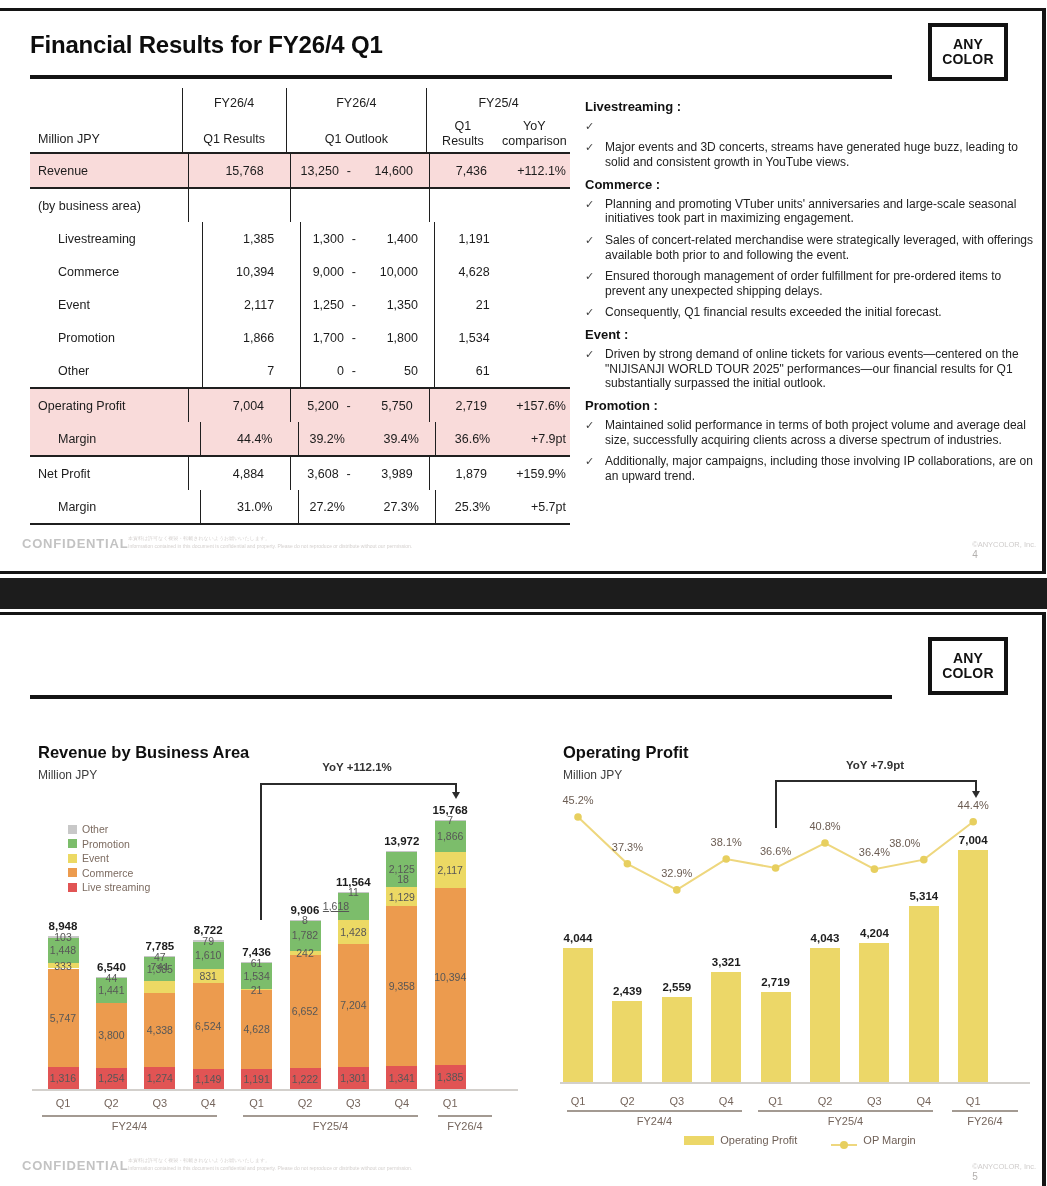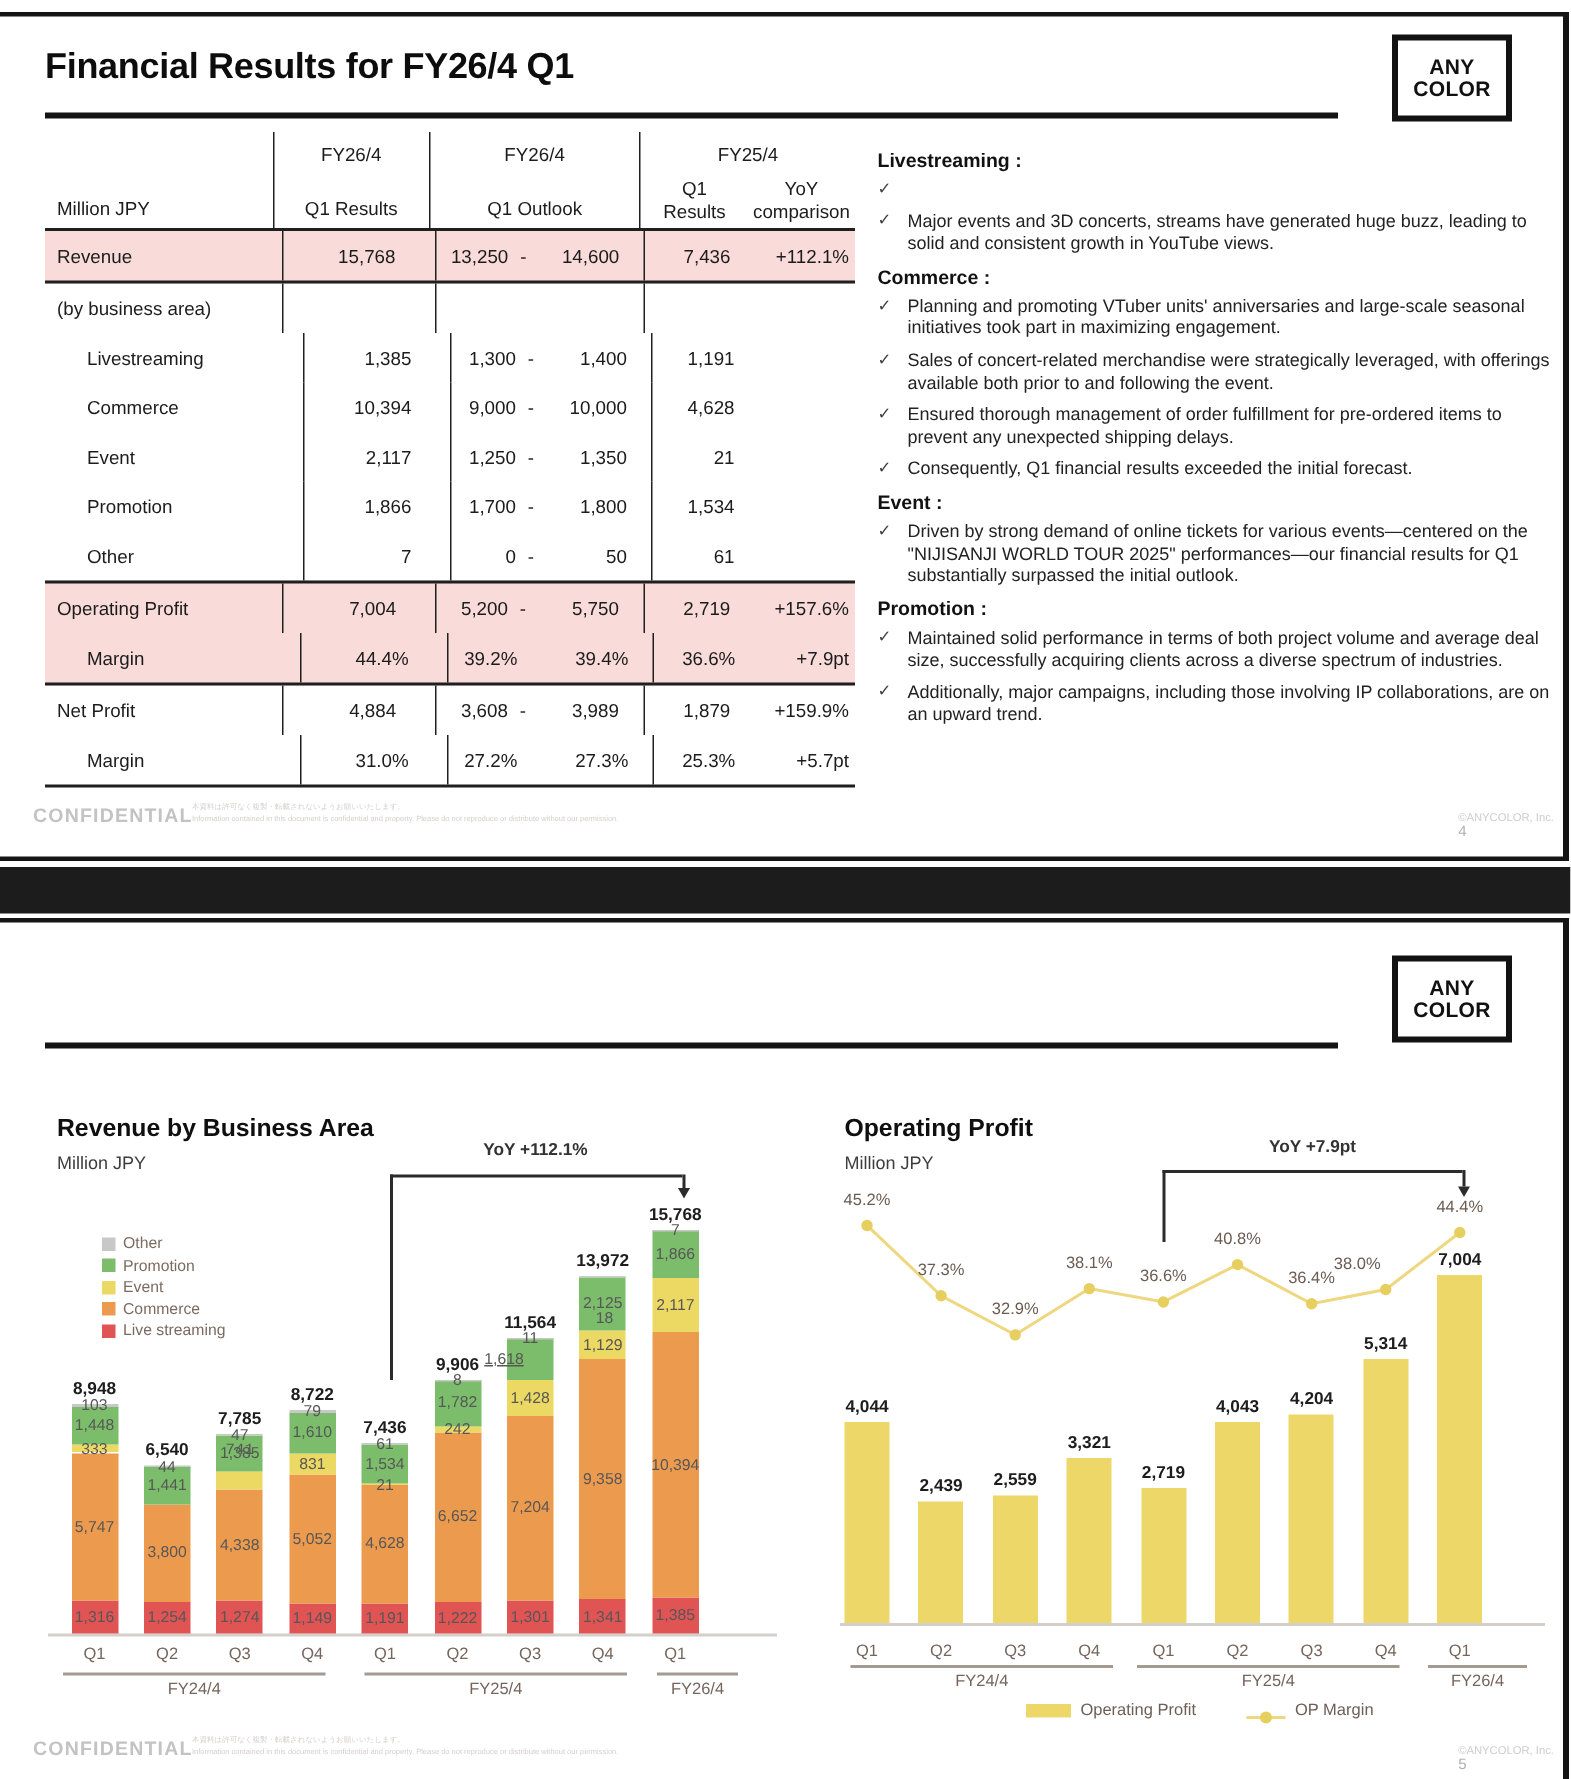--- a/index.html
+++ b/index.html
@@ -358,21 +358,21 @@
       <div class="lbl" style="left: 159.8px; top: 347.804px;">1,385</div>
       <div class="lbl" style="left: 159.8px; top: 335.589px;">47</div>
       <div class="tot" style="left: 159.8px; top: 325.188px;">7,785</div>
       <div class="qlbl" style="left: 139.8px; top: 482px;">Q3</div>
       <div class="seg" style="left: 192.7px; top: 454.398px; width: 31px; height: 19.6019px; background: rgb(225, 84, 84);"></div>
       <div class="seg" style="left: 192.7px; top: 368.211px; width: 31px; height: 86.1871px; background: rgb(236, 155, 78);"></div>
       <div class="seg" style="left: 192.7px; top: 354.034px; width: 31px; height: 14.1769px; background: rgb(236, 217, 100);"></div>
       <div class="seg" style="left: 192.7px; top: 326.567px; width: 31px; height: 27.4666px; background: rgb(124, 189, 107);"></div>
       <div class="seg" style="left: 192.7px; top: 325.22px; width: 31px; height: 1.34774px; background: rgb(200, 200, 200);"></div>
       <div class="lbl" style="left: 208.2px; top: 458.199px;">1,149</div>
-      <div class="lbl" style="left: 208.2px; top: 405.304px;">5,052</div>
+      <div class="lbl" style="left: 208.2px; top: 405.304px;">6,524</div>
       <div class="lbl" style="left: 208.2px; top: 355.123px;">831</div>
       <div class="lbl" style="left: 208.2px; top: 334.301px;">1,610</div>
       <div class="lbl" style="left: 208.2px; top: 319.894px;">79</div>
       <div class="tot" style="left: 208.2px; top: 309.22px;">8,722</div>
       <div class="qlbl" style="left: 188.2px; top: 482px;">Q4</div>
       <div class="seg" style="left: 241.1px; top: 453.682px; width: 31px; height: 20.3185px; background: rgb(225, 84, 84);"></div>
       <div class="seg" style="left: 241.1px; top: 374.728px; width: 31px; height: 78.9537px; background: rgb(236, 155, 78);"></div>
       <div class="seg" style="left: 241.1px; top: 374.37px; width: 31px; height: 0.5px; background: rgb(236, 217, 100);"></div>
       <div class="seg" style="left: 241.1px; top: 348.2px; width: 31px; height: 26.17px; background: rgb(124, 189, 107);"></div>
       <div class="seg" style="left: 241.1px; top: 347.159px; width: 31px; height: 1.04066px; background: rgb(200, 200, 200);"></div>

